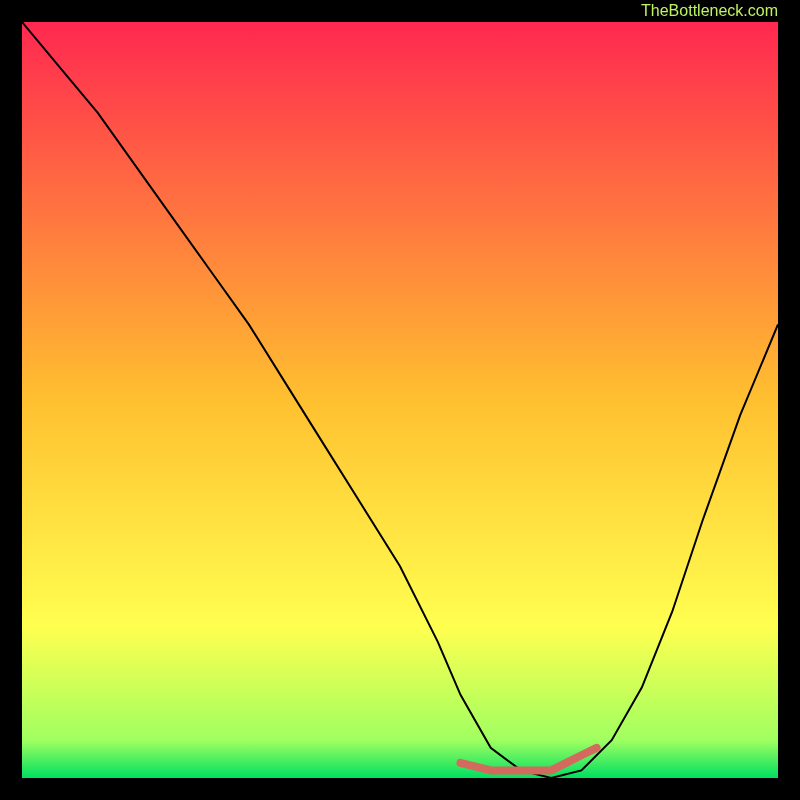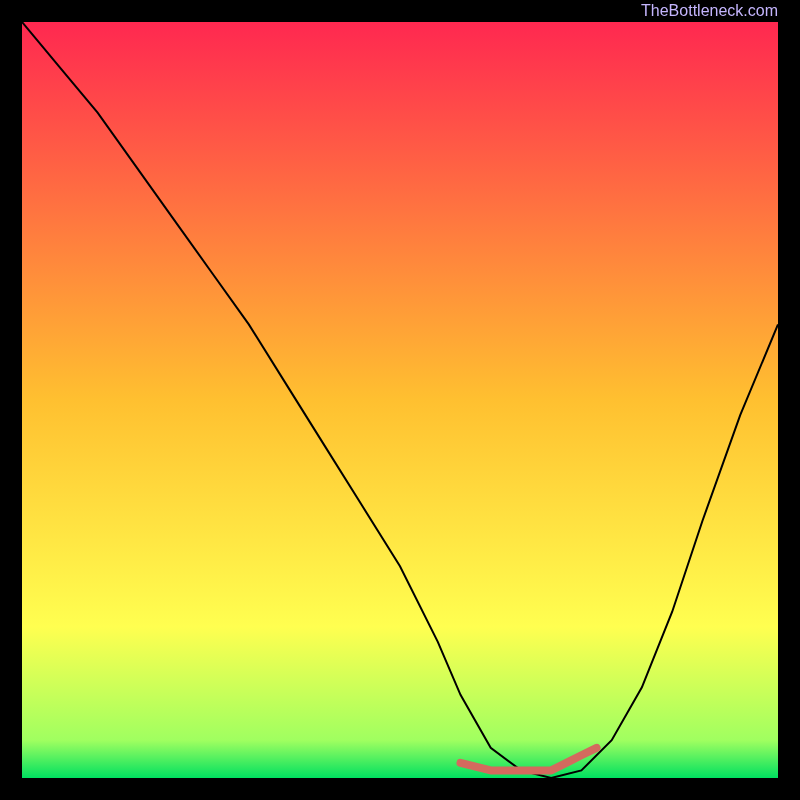--- a/index.html
+++ b/index.html
@@ -1,17 +1,17 @@
 <!DOCTYPE html>
 <html><head>
 <meta charset="utf-8">
 <style>
 body{margin:0;padding:0;background:#000;width:800px;height:800px;font-family:Arial,sans-serif;position:relative}
 .chart-wrap{position:absolute;left:22px;top:22px;width:756px;height:756px}
-.watermark{position:absolute;right:22px;top:2px;color:#c4b5fd;font-size:16px;font-weight:400}
+.watermark{position:absolute;right:22px;top:2px;color:#bef264;font-size:16px;font-weight:400}
 svg{display:block}
 </style>
 </head>
 <body>
 
 <div class="chart-wrap">
   <svg width="756" height="756" viewBox="0 0 756 756">
     <defs>
       <linearGradient id="bg-grad" x1="0" y1="0" x2="0" y2="1">
           <stop offset="0%" stop-color="#ff2850"></stop>

